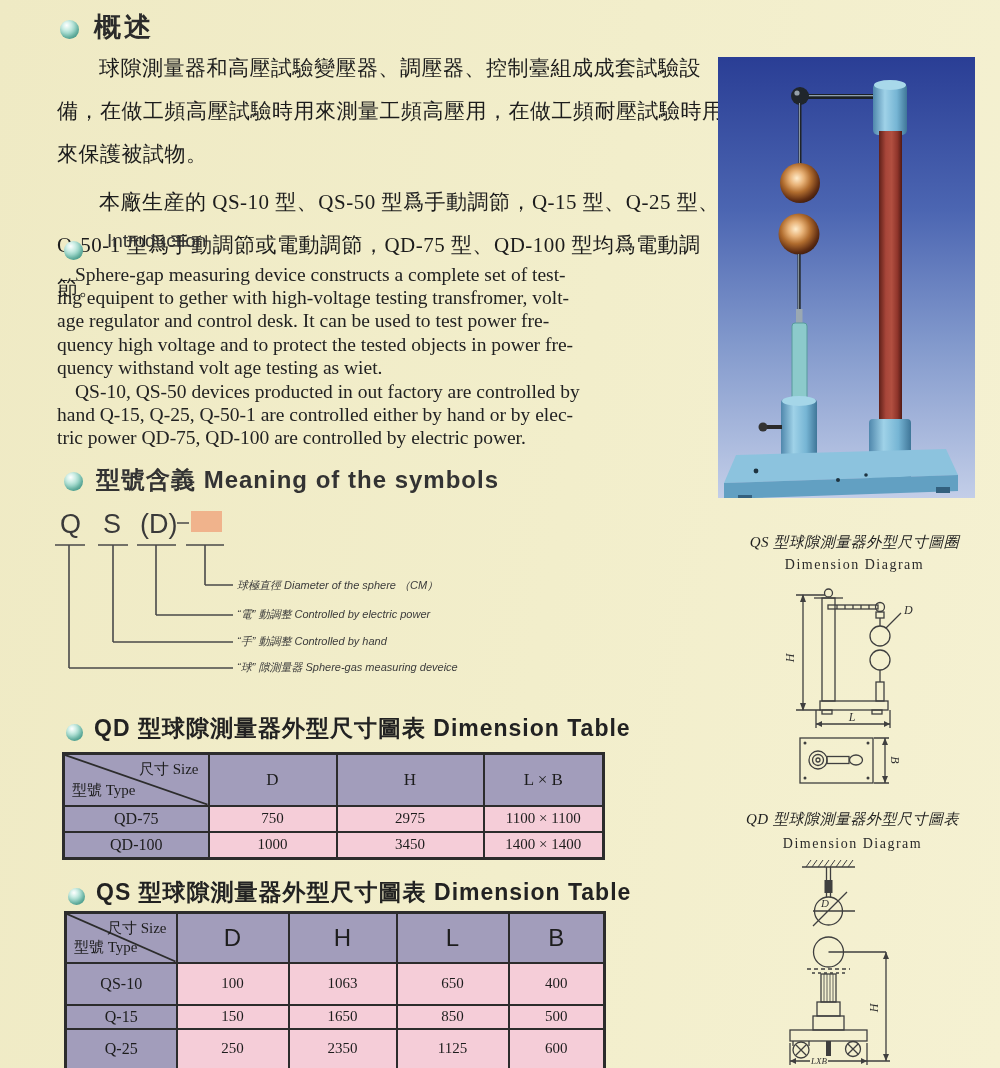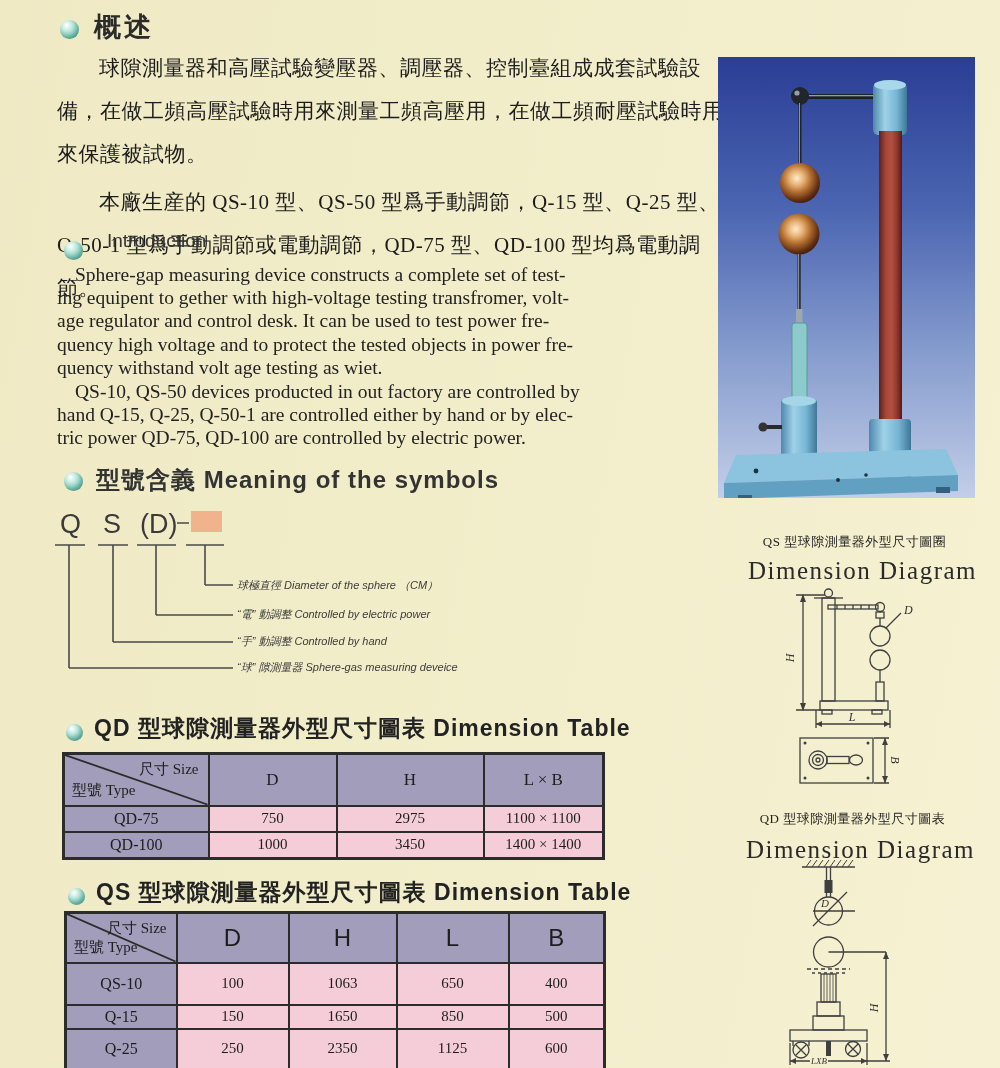--- a/index.html
+++ b/index.html
@@ -28,22 +28,22 @@
   .hdrbg{background:#a29dbb;}
   .cellbg{background:#f5cdd8;}
   .corner-cell{position:relative;}
   .corner-cell svg{position:absolute;left:0;top:0;width:100%;height:100%;}
   .corner-size{position:absolute;top:5px;right:9px;font-size:15px;}
   .corner-type{position:absolute;bottom:5px;left:7px;font-size:15px;}
   .qd-colhead{font-size:17px;}
   .qs-colhead{font-family:"Liberation Sans",sans-serif;font-size:24px;color:#3f3f3f;}
   .type-cell{font-size:16px;}
   .num-cell{font-size:15px;}
-  .caption-zh{position:absolute;font-size:13px;color:#1f1f1f;text-align:center;letter-spacing:.5px;white-space:nowrap;}
-  .caption-en{position:absolute;font-size:25px;color:#2a2a2a;text-align:right;letter-spacing:1.5px;white-space:nowrap;}
+  .caption-zh{position:absolute;font-size:15px;color:#1f1f1f;text-align:center;letter-spacing:.5px;white-space:nowrap;font-style:italic;}
+  .caption-en{position:absolute;font-size:14px;color:#2a2a2a;text-align:center;letter-spacing:1.5px;white-space:nowrap;}
   .diag text{font-family:"Liberation Serif",serif;font-style:italic;fill:#333;}
 </style>
 </head>
 <body>
 
 <div class="page">
 
   <div class="bullet" style="left:60px;top:20px;"></div>
   <div class="h-zh" style="left:94px;top:9px;font-size:27px;letter-spacing:3px;">概述</div>
   <div class="zh-para" style="top:47px;">球隙測量器和高壓試驗變壓器、調壓器、控制臺組成成套試驗設

